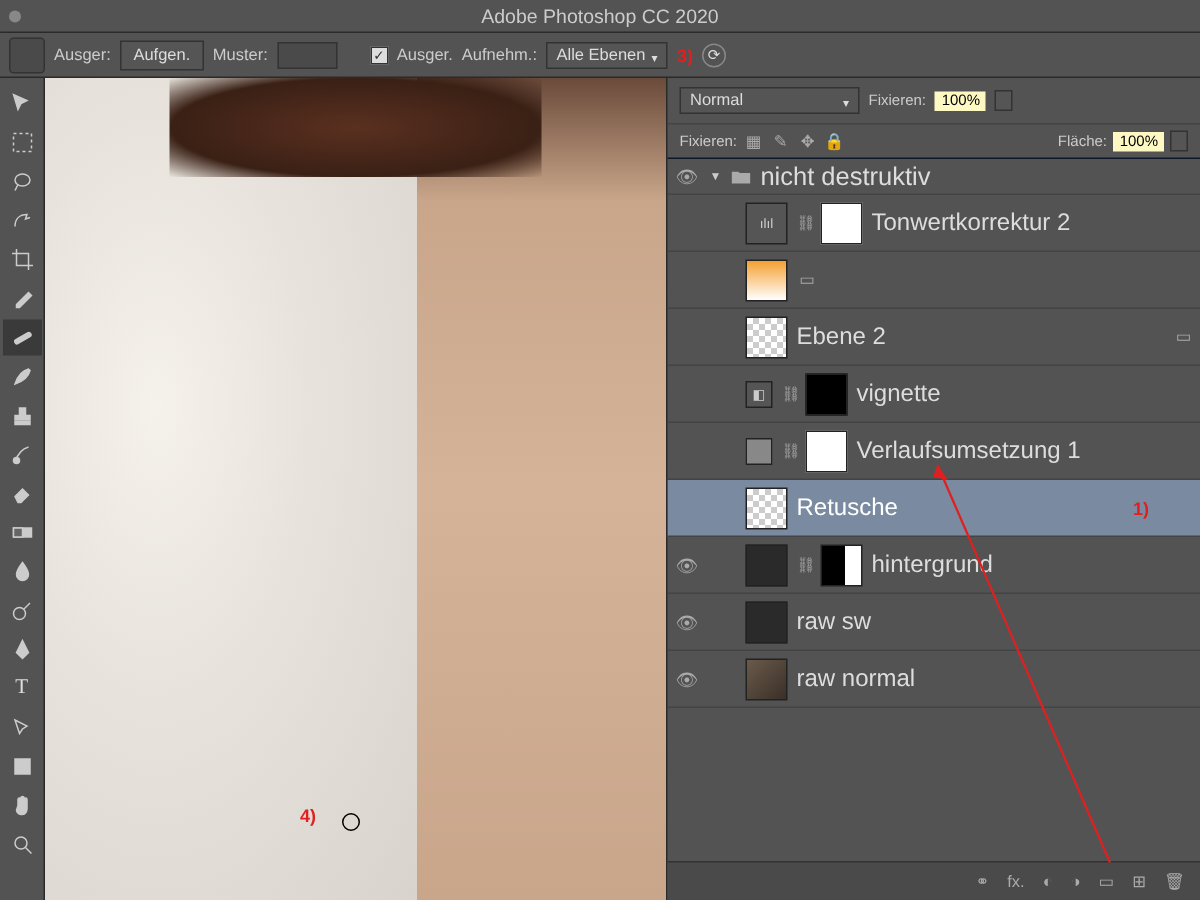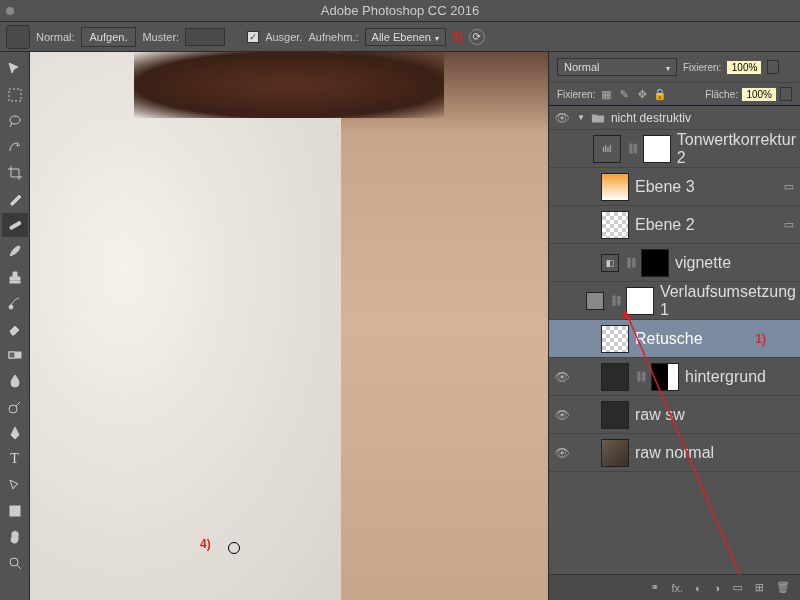--- a/index.html
+++ b/index.html
@@ -23,21 +23,21 @@
 .tool svg{width:16px;height:16px;fill:#ccc;stroke:#ccc}
 .tool.sel-tool{background:#3a3a3a}
 .canvas{flex:1;background:#282828;position:relative;overflow:hidden}
 .canvas-img{width:100%;height:100%;position:relative;background:linear-gradient(135deg,#e8e4dd 0%,#e8e4dd 55%,#c9a68a 55%,#b8927a 100%)}
 .fabric{position:absolute;left:0;top:0;width:60%;height:100%;background:radial-gradient(ellipse at 30% 40%,#f5f2eb 0%,#e8e4dd 40%,#d8d4cd 100%)}
 .skin{position:absolute;right:0;top:0;width:45%;height:100%;background:linear-gradient(180deg,#6a4a3a 0%,#c9a68a 15%,#d4b399 50%,#c9a68a 100%)}
 .hair{position:absolute;top:0;left:20%;width:60%;height:12%;background:radial-gradient(ellipse,#5a3020 0%,#3a2015 70%,transparent 100%)}
 .cursor-ring{position:absolute;width:12px;height:12px;border:1px solid #000;border-radius:50%;left:198px;top:490px}
 .ann4{position:absolute;left:170px;top:485px;color:#e02020;font-size:12px;font-weight:bold}
 .ann2{position:absolute;left:32px;top:228px;color:#e02020;font-size:12px;font-weight:bold}
-.panels{width:252px;background:#535353;border-left:1px solid #2a2a2a;display:flex;flex-direction:column}
+.panels{width:356px;background:#535353;border-left:1px solid #2a2a2a;display:flex;flex-direction:column}
 .panel-top{padding:6px 8px;display:flex;align-items:center;gap:6px;border-bottom:1px solid #444}
 .blend{flex:1;max-width:120px}
 .lbl{color:#ccc;font-size:10px}
 .val{padding:1px 4px;background:#fef9c3;color:#000;font-size:10px;min-width:34px;text-align:right}
 .arr{width:12px;height:14px;background:#555;border:1px solid #333}
 .panel-lock{padding:4px 8px;display:flex;align-items:center;gap:4px;border-bottom:1px solid #0f172a}
 .lock-icon{width:14px;height:14px;display:flex;align-items:center;justify-content:center;font-size:11px;color:#aaa}
 .layers{flex:1;overflow:auto}
 .layer-row{display:flex;align-items:center;height:38px;border-bottom:1px solid #444;padding:0 4px;gap:6px}
 .layer-row.group{height:24px}
@@ -54,33 +54,33 @@
 .thumb.mini{width:18px;height:18px}
 .link{width:10px;font-size:10px;color:#aaa;text-align:center}
 .lname{color:#ddd;font-size:16px;flex:1}
 .layer-row.selected .lname{color:#fff}
 .indent{width:18px}
 .bottom-bar{height:26px;background:#4a4a4a;border-top:1px solid #333;display:flex;align-items:center;justify-content:flex-end;gap:12px;padding:0 10px}
 .bottom-bar span{font-size:11px;color:#aaa;cursor:pointer}
 .arrow-line{position:absolute;pointer-events:none}
 .folder-icon{width:14px;height:12px;display:inline-block}
 .tri{font-size:8px;color:#ccc}
-.group-label{color:#ddd;font-size:12px}
+.group-label{color:#ddd;font-size:17px}
 </style>
 </head>
 <body>
 
 <div class="titlebar">
   <div class="dot"></div>
-  <span>Adobe Photoshop CC 2016</span>
+  <span>Adobe Photoshop CC 2020</span>
 </div>
 
 <div class="optionsbar">
   <div class="opt-icon"></div>
-  <span class="opt-label">Normal:</span>
+  <span class="opt-label">Ausger:</span>
   <span class="opt-btn">Aufgen.</span>
   <span class="opt-label">Muster:</span>
   <div class="opt-drop"></div>
   <span style="width:10px"></span>
   <span class="chk">✓</span>
   <span class="opt-label">Ausger.</span>
   <span class="opt-label">Aufnehm.:</span>
   <span class="sel">
       <span>Alle Ebenen</span>
     </span>
@@ -245,21 +245,20 @@
         <span class="thumb adj">ılıl</span>
         <span class="link">⛓</span>
         <span class="thumb"></span>
         <span class="lname">Tonwertkorrektur 2</span>
       </div>
 
       <div class="layer-row">
         <span class="eye"></span>
           <span class="indent"></span>
         <span class="thumb orange"></span>
-        <span class="lname">Ebene 3</span>
         <span class="lock-icon">▭</span>
       </div>
 
       <div class="layer-row">
         <span class="eye"></span>
           <span class="indent"></span>
         <span class="thumb checker"></span>
         <span class="lname">Ebene 2</span>
         <span class="lock-icon">▭</span>
       </div>

